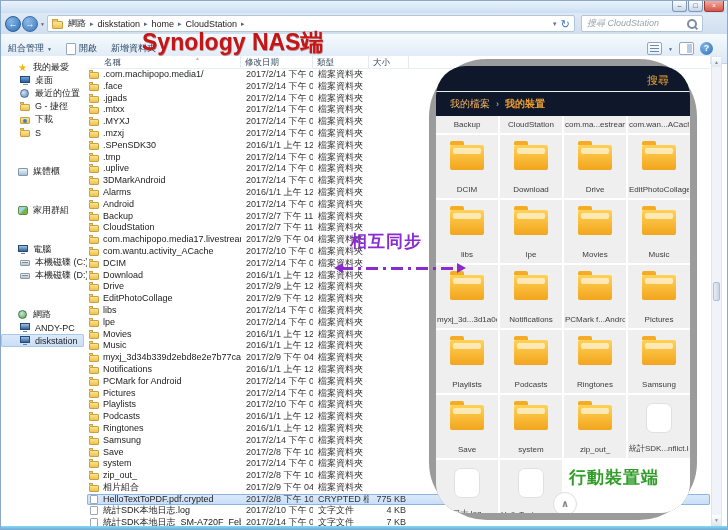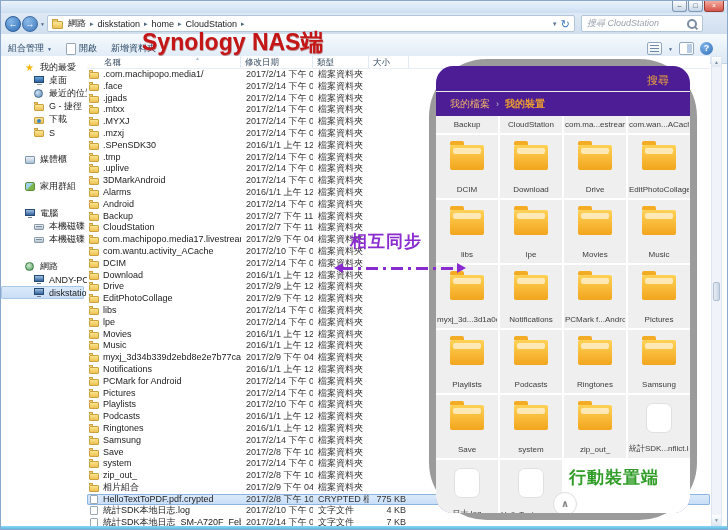--- a/index.html
+++ b/index.html
@@ -60,23 +60,23 @@
   .v-list::before{content:"";position:absolute;left:2px;right:2px;top:2px;height:7px;
           background:repeating-linear-gradient(#6b88a8 0 1px,transparent 1px 3px)}
   .v-prev{width:13px;height:11px;border:1px solid #92a7bd;border-radius:2px;background:#fff;position:relative}
   .v-prev::before{content:"";position:absolute;right:1px;top:1px;bottom:1px;width:5px;background:#b8cde4}
   .v-help{width:13px;height:13px;border-radius:50%;background:radial-gradient(circle at 35% 30%,#7fb3e8,#2f6fb8);
           color:#fff;font-size:9px;font-weight:bold;line-height:13px;text-align:center}
 
   
   .sidebar{position:absolute;top:55px;left:0;width:86px;bottom:3px;background:#fff;
            font-size:9px;color:#1c1c1c;overflow:hidden;padding-top:5px}
-  .srow{height:13px;display:flex;align-items:center;padding-left:24px;white-space:nowrap;cursor:default}
-  .srow.ind{padding-left:33px}
-  .srow.gap{margin-top:14px}
+  .srow{height:13px;display:flex;align-items:center;padding-left:17px;white-space:nowrap;cursor:default}
+  .srow.ind{padding-left:19px}
+  .srow.gap{margin-top:26px}
   .srow.sel{background:linear-gradient(#dcebfb,#c9ddf4);box-shadow:inset 0 0 0 1px #a9c8e8;border-radius:2px;margin-right:3px}
   .si{width:12px;height:11px;margin-right:3px;position:relative;flex:0 0 auto}
   .si::before,.si::after{position:absolute;box-sizing:border-box}
   .w-star .si::before{content:"★";color:#f5b609;font-size:10px;line-height:11px;left:0;top:0}
   .w-desktop .si::before{content:"";left:0;top:1px;width:10px;height:7px;
         background:linear-gradient(#6da7dd,#2c5f9e);border:1px solid #24496f}
   .w-desktop .si::after{content:"";left:3px;top:9px;width:5px;height:1px;background:#8896a6}
   .w-recent .si::before{content:"";left:0;top:1px;width:9px;height:9px;border-radius:50%;
         background:radial-gradient(circle at 35% 35%,#cfe4f5,#5a86b8);border:1px solid #46698c}
   .w-folder .si::before{content:"";left:0;top:3px;width:10px;height:7px;
@@ -126,21 +126,21 @@
           border:1px solid #dde6f0;box-sizing:border-box;z-index:4}
   .sarr{height:10px;font-size:5px;line-height:10px;text-align:center;color:#7c8ea2;
         background:linear-gradient(#fdfeff,#dfe8f2)}
   .sarr.down{position:absolute;bottom:0;left:0;right:0}
   .sthumb{position:absolute;top:225px;left:1px;right:1px;height:17px;
           background:linear-gradient(90deg,#e8eef5,#c8d5e3);border:1px solid #aebfd2;border-radius:2px}
 
   
   .phone{position:absolute;left:428px;top:58px;width:268px;height:461px;
          border:7px solid #9b9b9b;border-radius:58px;background:#fff;box-sizing:border-box;z-index:3}
-  .pscreen{position:absolute;inset:0;border-radius:17px;overflow:hidden;background:#4c1d95}
+  .pscreen{position:absolute;inset:0;border-radius:30px;overflow:hidden;background:#0f172a}
   .p-search{position:absolute;top:7px;right:21px;font-size:11px;color:#efa63a;z-index:2;cursor:default}
   .p-divider{position:absolute;top:25px;left:0;right:0;height:1px;background:#ececec}
   .p-crumbs{position:absolute;top:31px;left:14px;display:flex;align-items:center;gap:6px;
             font-size:10px;z-index:2}
   .p-crumb1{color:#f2b469}
   .p-csep{color:#c9c9c9;font-size:9px}
   .p-crumb2{color:#ec9d2f;font-weight:bold}
   .pgridwrap{position:absolute;top:50px;left:0;right:0;bottom:0;overflow:hidden}
   .pgrid{display:grid;grid-template-columns:repeat(4,62px);gap:2px;margin-top:-46px;background:#fff}
   .pcell{height:63px;background:#efefef;position:relative;cursor:default}

